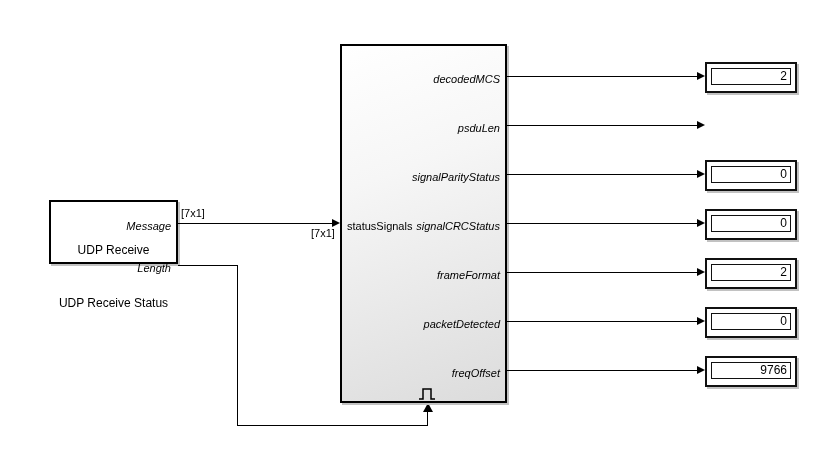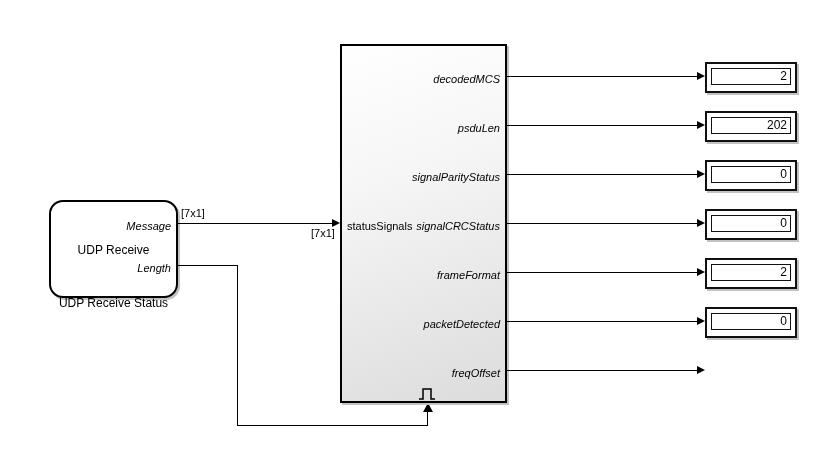--- a/index.html
+++ b/index.html
@@ -81,21 +81,21 @@
     line-height:15px;
     text-align:right;
   }
   .trigger-icon{position:absolute;}
 </style>
 </head>
 <body>
 
 <div id="canvas">
 
-  <div class="sim-block" id="udp-block" style="left:49px;top:200px;width:129px;height:98px;border-radius:14px;">
+  <div class="sim-block" id="udp-block" style="left:49px;top:200px;width:129px;height:64px;">
     <div class="port-label right-align" style="top:17px;">Message</div>
     <div class="port-label" style="left:0;right:0;top:41px;text-align:center;font-size:12px;">UDP Receive</div>
     <div class="port-label right-align" style="top:59px;">Length</div>
   </div>
   <div class="block-title" style="left:49px;width:129px;top:296px;">UDP Receive Status</div>
 
   <div class="wire-h" style="left:178px;top:223px;width:156px;"></div>
   <div class="arrow-right" style="left:332px;top:219px;"></div>
   <div class="dim-label" style="left:181px;top:207px;">[7x1]</div>
   <div class="dim-label" style="left:311px;top:227px;">[7x1]</div>
@@ -123,25 +123,20 @@
   <div class="wire-h" style="left:507px;top:76px;width:191px;"></div>
   <div class="arrow-right" style="left:697px;top:72px;"></div>
   <div class="display-block" style="top:62px;">
     <div class="display-inner">
       <div class="display-value">2</div>
     </div>
   </div>
 
   <div class="wire-h" style="left:507px;top:125px;width:191px;"></div>
   <div class="arrow-right" style="left:697px;top:121px;"></div>
-  <div class="display-block" style="top:111px;">
-    <div class="display-inner">
-      <div class="display-value">202</div>
-    </div>
-  </div>
 
   <div class="wire-h" style="left:507px;top:174px;width:191px;"></div>
   <div class="arrow-right" style="left:697px;top:170px;"></div>
   <div class="display-block" style="top:160px;">
     <div class="display-inner">
       <div class="display-value">0</div>
     </div>
   </div>
 
   <div class="wire-h" style="left:507px;top:223px;width:191px;"></div>
@@ -163,14 +158,19 @@
   <div class="wire-h" style="left:507px;top:321px;width:191px;"></div>
   <div class="arrow-right" style="left:697px;top:317px;"></div>
   <div class="display-block" style="top:307px;">
     <div class="display-inner">
       <div class="display-value">0</div>
     </div>
   </div>
 
   <div class="wire-h" style="left:507px;top:370px;width:191px;"></div>
   <div class="arrow-right" style="left:697px;top:366px;"></div>
+  <div class="display-block" style="top:356px;">
+    <div class="display-inner">
+      <div class="display-value">9766</div>
+    </div>
+  </div>
 
 </div>
 
 </body></html>

